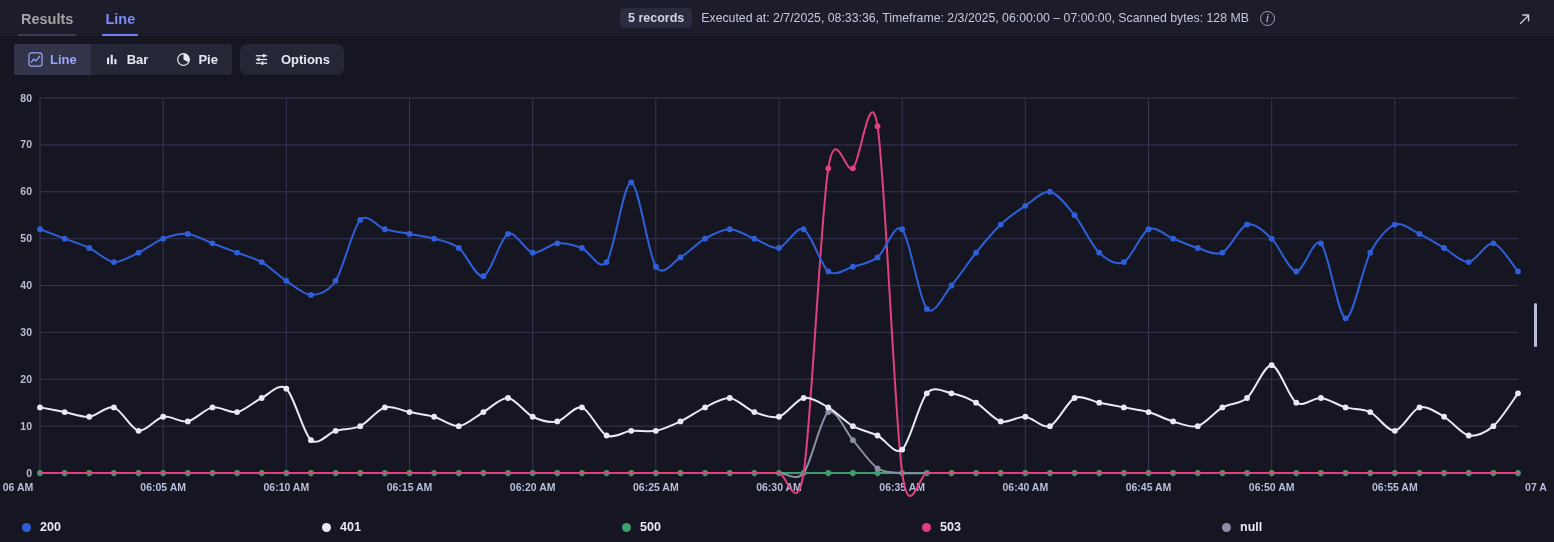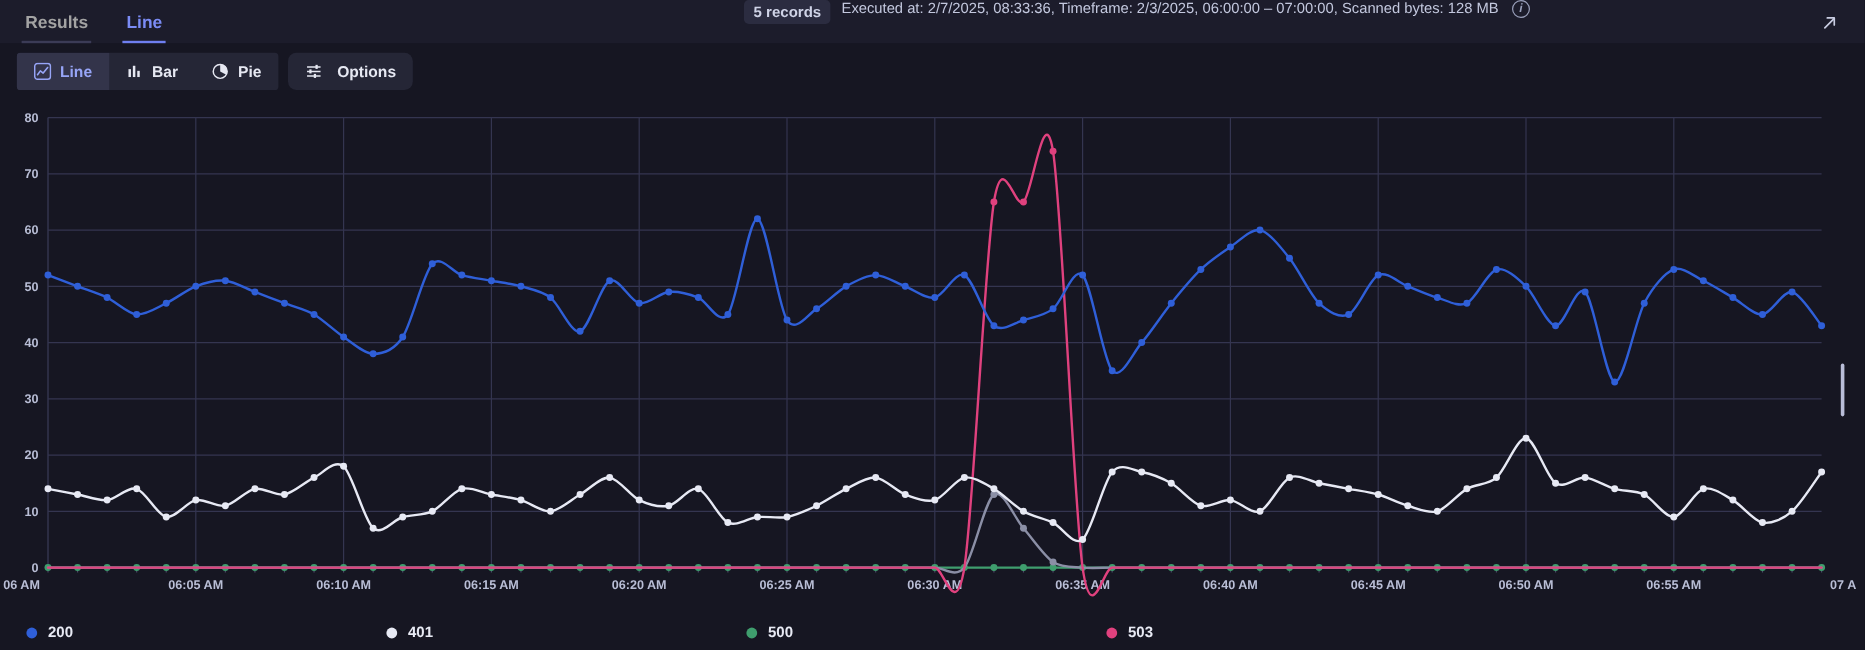--- a/index.html
+++ b/index.html
@@ -27,21 +27,21 @@
     font-size: 14.5px; font-weight: bold; color: #eceef6;
     padding: 0 3px 8px 3px; cursor: pointer;
     border-bottom: 2.5px solid transparent;
     line-height: 1;
   }
   .tab.muted { color: #a3a3a3; border-bottom-color: #3b3b56; }
   .tab.active { color: #7b8cf5; border-bottom-color: #6f7ff0; }
 
   .meta {
     position: absolute; left: 620px; top: 0; height: 36px;
-    display: flex; align-items: flex-start; gap: 9px;
+    display: flex; align-items: center; gap: 9px;
   }
   .badge {
     background: #2b2c40; color: #cfd3e6;
     font-size: 12.5px; font-weight: bold;
     padding: 3px 8px; border-radius: 4px; white-space: nowrap;
   }
   .meta-text {
     font-size: 12.3px; color: #c3c8de; white-space: nowrap;
   }
   .info-icon {
@@ -518,16 +518,20 @@
         <span class="lg-label">401</span>
       </div>
       <div class="lg-item">
         <span class="lg-dot" style="background: rgb(63, 158, 110);"></span>
         <span class="lg-label">500</span>
       </div>
       <div class="lg-item">
         <span class="lg-dot" style="background: rgb(224, 65, 126);"></span>
         <span class="lg-label">503</span>
       </div>
+      <div class="lg-item">
+        <span class="lg-dot" style="background: rgb(139, 143, 166);"></span>
+        <span class="lg-label">null</span>
+      </div>
     </div>
 
   <div class="scrollthumb"></div>
 </div>
 
 </body></html>

